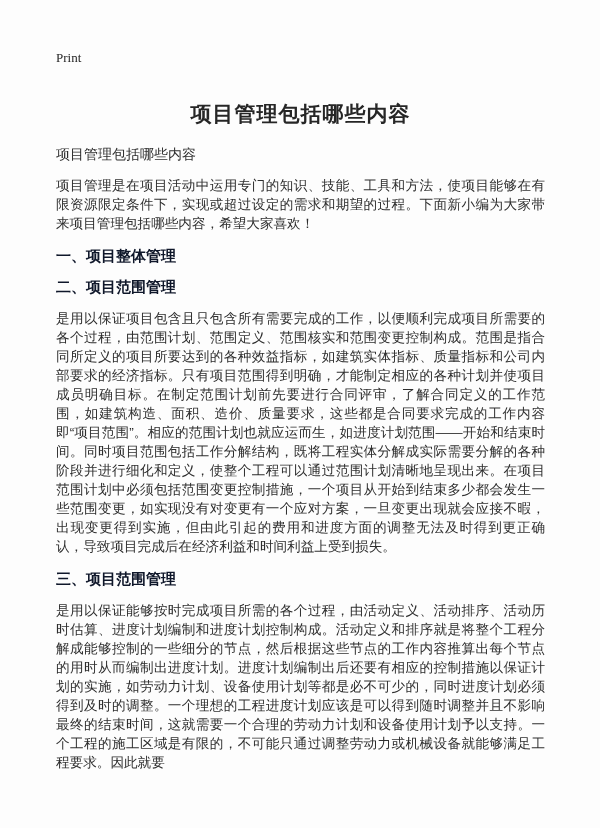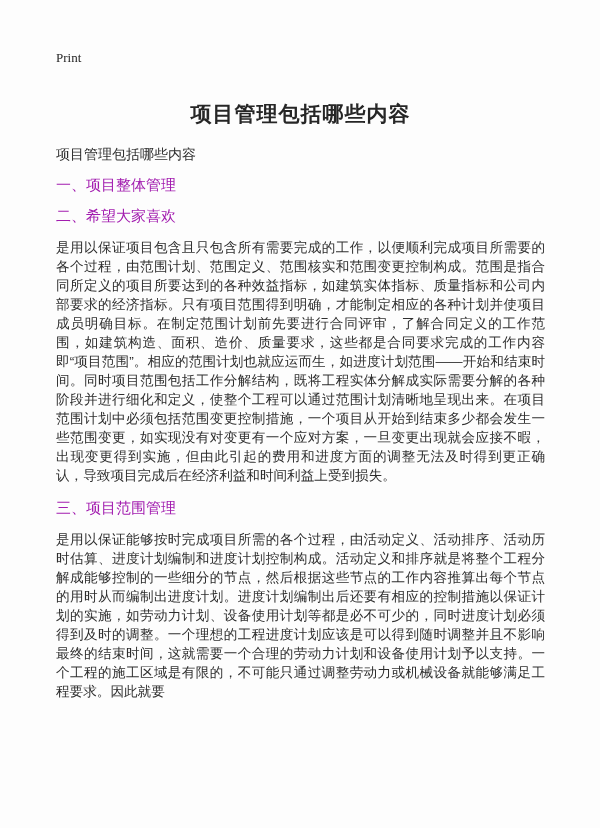--- a/index.html
+++ b/index.html
@@ -41,36 +41,37 @@
   .para {
     font-size: 13.6px;
     line-height: 19px;
     text-align: justify;
     text-justify: inter-ideograph;
     color: #2e2e2e;
     margin: 0 0 14px 0;
   }
   .section-heading {
     font-size: 15px;
-    font-weight: normal;
-    color: #a21caf;
+    font-weight: bold;
+    color: #0f172a;
     margin: 6px 0 12px 0;
   }
 </style>
 </head>
 <body>
 
 <div class="page">
   <span class="print-link">Print</span>
 
   <h1 class="doc-title">项目管理包括哪些内容</h1>
 
   <div class="doc-subtitle">项目管理包括哪些内容</div>
 
+  <p class="para">项目管理是在项目活动中运用专门的知识、技能、工具和方法，使项目能够在有限资源限定条件下，实现或超过设定的需求和期望的过程。下面新小编为大家带来项目管理包括哪些内容，希望大家喜欢！</p>
 
   <h2 class="section-heading">一、项目整体管理</h2>
 
-  <h2 class="section-heading">二、希望大家喜欢</h2>
+  <h2 class="section-heading">二、项目范围管理</h2>
   <p class="para">是用以保证项目包含且只包含所有需要完成的工作，以便顺利完成项目所需要的各个过程，由范围计划、范围定义、范围核实和范围变更控制构成。范围是指合同所定义的项目所要达到的各种效益指标，如建筑实体指标、质量指标和公司内部要求的经济指标。只有项目范围得到明确，才能制定相应的各种计划并使项目成员明确目标。在制定范围计划前先要进行合同评审，了解合同定义的工作范围，如建筑构造、面积、造价、质量要求，这些都是合同要求完成的工作内容即“项目范围”。相应的范围计划也就应运而生，如进度计划范围——开始和结束时间。同时项目范围包括工作分解结构，既将工程实体分解成实际需要分解的各种阶段并进行细化和定义，使整个工程可以通过范围计划清晰地呈现出来。在项目范围计划中必须包括范围变更控制措施，一个项目从开始到结束多少都会发生一些范围变更，如实现没有对变更有一个应对方案，一旦变更出现就会应接不暇，出现变更得到实施，但由此引起的费用和进度方面的调整无法及时得到更正确认，导致项目完成后在经济利益和时间利益上受到损失。</p>
 
   <h2 class="section-heading">三、项目范围管理</h2>
   <p class="para">是用以保证能够按时完成项目所需的各个过程，由活动定义、活动排序、活动历时估算、进度计划编制和进度计划控制构成。活动定义和排序就是将整个工程分解成能够控制的一些细分的节点，然后根据这些节点的工作内容推算出每个节点的用时从而编制出进度计划。进度计划编制出后还要有相应的控制措施以保证计划的实施，如劳动力计划、设备使用计划等都是必不可少的，同时进度计划必须得到及时的调整。一个理想的工程进度计划应该是可以得到随时调整并且不影响最终的结束时间，这就需要一个合理的劳动力计划和设备使用计划予以支持。一个工程的施工区域是有限的，不可能只通过调整劳动力或机械设备就能够满足工程要求。因此就要</p>
 </div>
 
 </body></html>

